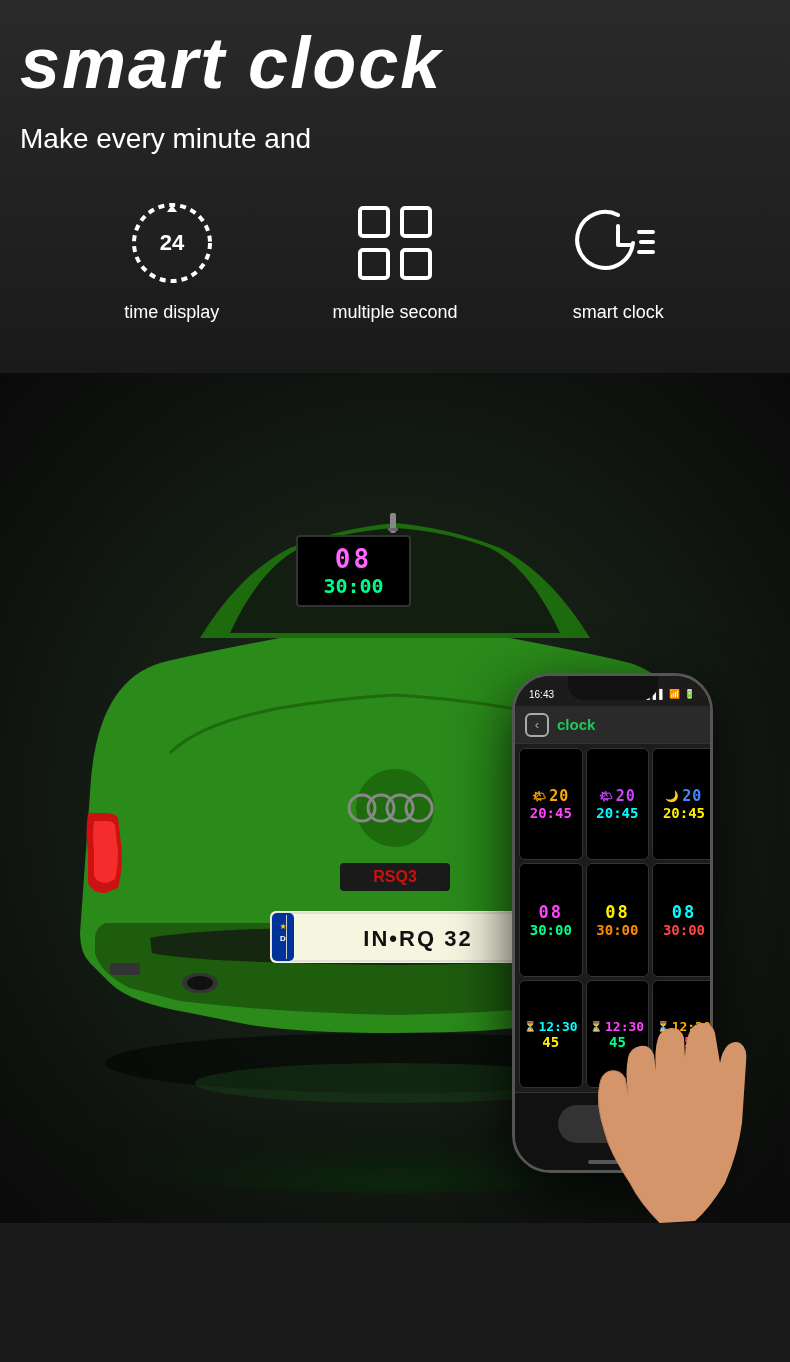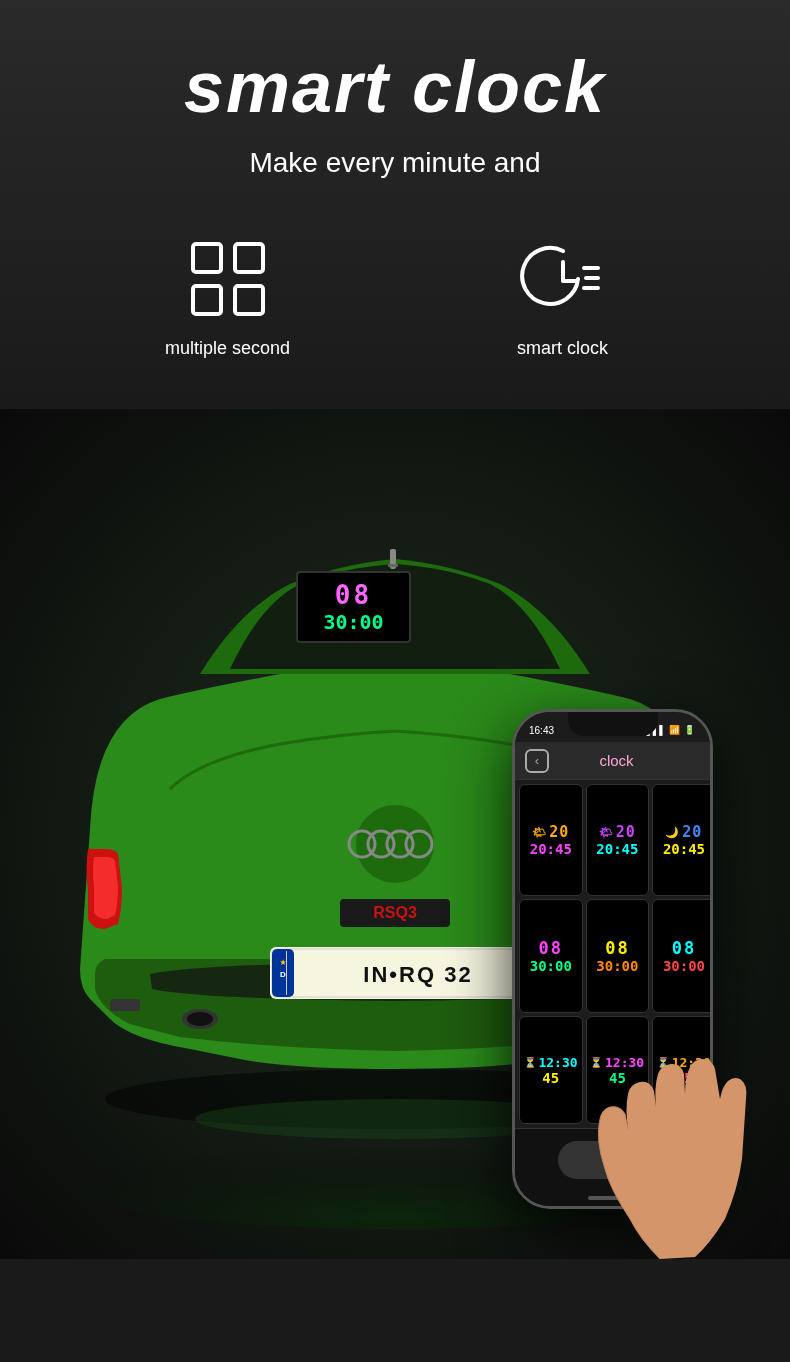--- a/index.html
+++ b/index.html
@@ -7,40 +7,39 @@
       width: 790px;
       min-height: 1362px;
       font-family: 'Arial', sans-serif;
       background: #1a1a1a;
       overflow-x: hidden;
     }
 
     
     .top-section {
       background: linear-gradient(180deg, #2a2a2a 0%, #1a1a1a 100%);
-      padding: 48px 20px 30px;
-      text-align: center;
+      padding: 24px 20px 30px;
     }
 
     .main-title {
       font-size: 72px;
       font-weight: 900;
       color: #ffffff;
       letter-spacing: 2px;
       line-height: 1.1;
       margin-bottom: 16px;
       font-style: italic;
     }
 
     .subtitle {
       font-size: 28px;
       color: #ffffff;
       font-weight: 400;
       line-height: 1.4;
-      margin-bottom: 52px;
+      margin-bottom: 40px;
     }
 
     
     .features-row {
       display: flex;
       justify-content: center;
       align-items: flex-start;
       gap: 0;
       padding: 0 40px;
       margin-bottom: 20px;
@@ -154,20 +153,32 @@
 <body>
 
 <div class="top-section">
   <h1 class="main-title">smart clock</h1>
   <p class="subtitle">
     <span>Make every minute and</span><br>
   </p>
 
   <div class="features-row">
 
+    <div class="feature-item">
+      <div class="feature-icon">
+        <svg viewBox="0 0 90 90" fill="none" xmlns="http://www.w3.org/2000/svg">
+          <circle cx="45" cy="45" r="38" stroke="white" stroke-width="4" fill="none" stroke-dasharray="6 5"></circle>
+          <text x="45" y="52" text-anchor="middle" fill="white" font-size="22" font-weight="bold" font-family="Arial">24</text>
+
+          <path d="M45 7 L50 14 L40 14 Z" fill="white"></path>
+          <circle cx="45" cy="7" r="0" fill="none"></circle>
+        </svg>
+      </div>
+      <span class="feature-label">time display</span>
+    </div>
 
     <div class="feature-item">
       <div class="feature-icon">
         <svg viewBox="0 0 90 90" fill="none" xmlns="http://www.w3.org/2000/svg">
           <rect x="10" y="10" width="28" height="28" rx="3" stroke="white" stroke-width="4" fill="none"></rect>
           <rect x="52" y="10" width="28" height="28" rx="3" stroke="white" stroke-width="4" fill="none"></rect>
           <rect x="10" y="52" width="28" height="28" rx="3" stroke="white" stroke-width="4" fill="none"></rect>
           <rect x="52" y="52" width="28" height="28" rx="3" stroke="white" stroke-width="4" fill="none"></rect>
         </svg>
       </div>
@@ -278,21 +289,21 @@
           <span>16:43</span>
           <div style="display:flex; gap:4px; align-items:center; font-size:9px;">
             <span>▌▌▌</span>
             <span>📶</span>
             <span>🔋</span>
           </div>
         </div>
 
         <div style="background:#2a2a2a; display:flex; align-items:center; padding:5px 10px; gap:8px; height:38px; border-bottom:1px solid #333;">
           <div style="width:24px; height:24px; border:2px solid #aaa; border-radius:6px; display:flex; align-items:center; justify-content:center; color:#aaa; font-size:13px; cursor:pointer;">‹</div>
-          <span style="color:#f9a8d4; font-size:15px; font-weight:400; flex:1; text-align:center; margin-right:24px;">clock</span>
+          <span style="color:#22c55e; font-size:15px; font-weight:700; flex:1; text-align:left; margin-right:24px;">clock</span>
         </div>
 
         <div style="display:grid; grid-template-columns:repeat(3,1fr); gap:3px; padding:4px; flex:1; background:#1c1c1c;">
 
           <div style="background:#000; border-radius:6px; display:flex; flex-direction:column; align-items:center; justify-content:center; padding:4px; cursor:pointer; border:1px solid #333;">
             <div style="display:flex; align-items:center; color:#ffaa00; font-size:15px; font-weight:900; font-family:monospace; letter-spacing:1px;">
               <span style="font-size:11px; margin-right:2px;">🌤</span>
               <span>20</span>
             </div>
             <div style="color:#ff44ff; font-size:14px; font-weight:900; font-family:monospace;">20:45</div>

